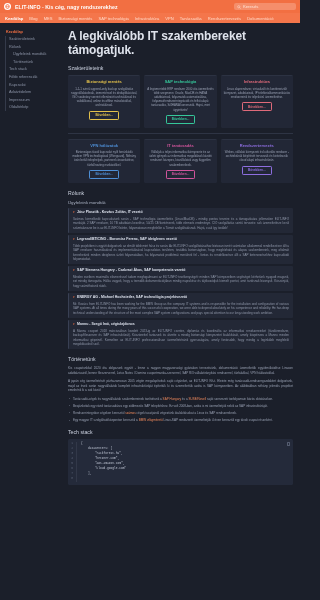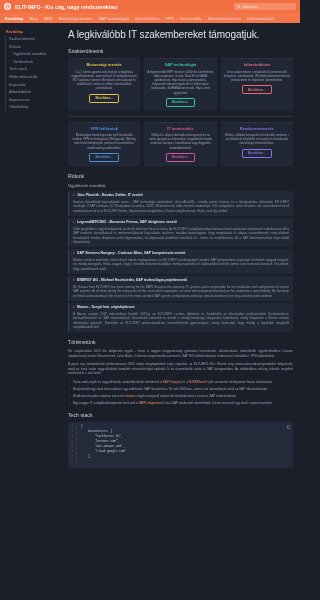--- a/index.html
+++ b/index.html
@@ -73,21 +73,21 @@
   .side-item.top { color: #f26f42; font-weight: bold; border-left-color: transparent; padding-left: 0; }
   .side-item.lvl1 { padding-left: 3px; border-left: .7px solid #343a4a; }
   .side-item.lvl2 { padding-left: 7px; border-left: .7px solid #343a4a; }
 
   
   .main {
     flex: 1; padding: 6px 7px 0 8px;
     overflow: hidden;
   }
   h1.page-title {
-    color: #dfe3ec; font-size: 10px; font-weight: normal;
+    color: #dfe3ec; font-size: 12px; font-weight: bold;
     margin-bottom: 8px; letter-spacing: -.1px;
   }
   h2.sec {
     color: #c9cfdd; font-size: 5.2px; font-weight: normal;
     margin: 7px 0 4px;
   }
   h3.sub {
     color: #aab2c4; font-size: 4.3px; font-weight: normal;
     margin: 3px 0 3px;
   }

